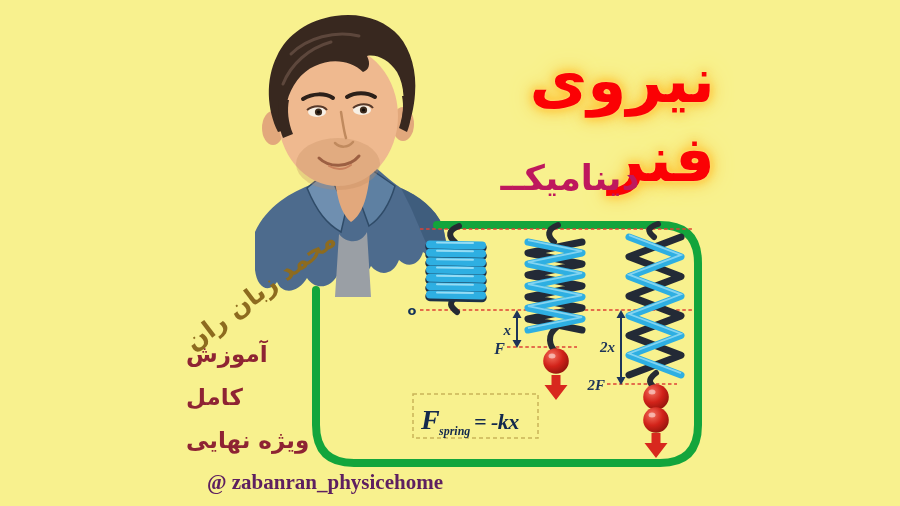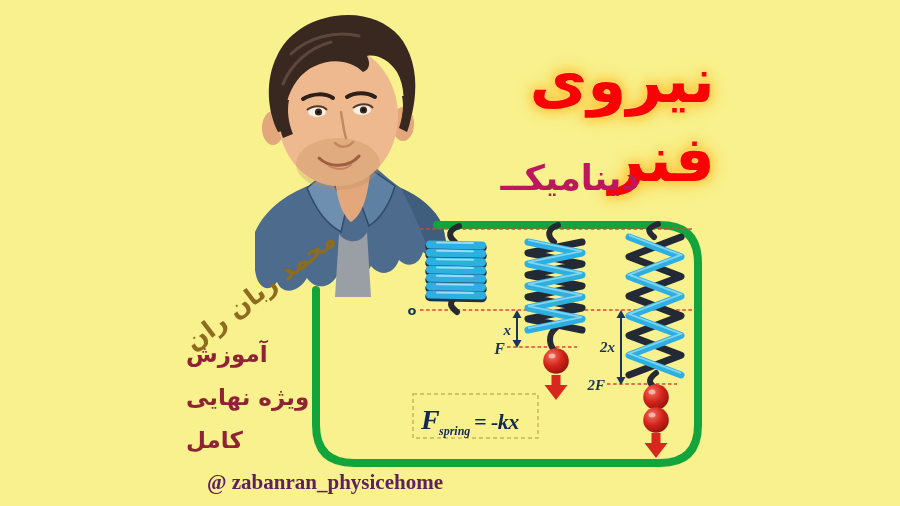--- a/index.html
+++ b/index.html
@@ -162,17 +162,17 @@
     <text class="math" x="166" y="214" font-size="22" fill="#13294d" letter-spacing="-0.5">= -kx</text>
   </svg>
 
   <div class="main-title">نیروی فنر</div>
   <div class="subtitle">دینامیکــ</div>
   <div class="signature">
     <span>محمد زبان ران</span>
   </div>
   <div class="taglines">
     <div class="line">آموزش</div>
+    <div class="line">کامل</div>
     <div class="line">ویژه نهایی</div>
-    <div class="line">کامل</div>
   </div>
   <div class="handle">@ zabanran_physicehome</div>
 </div>
 
 </body></html>

